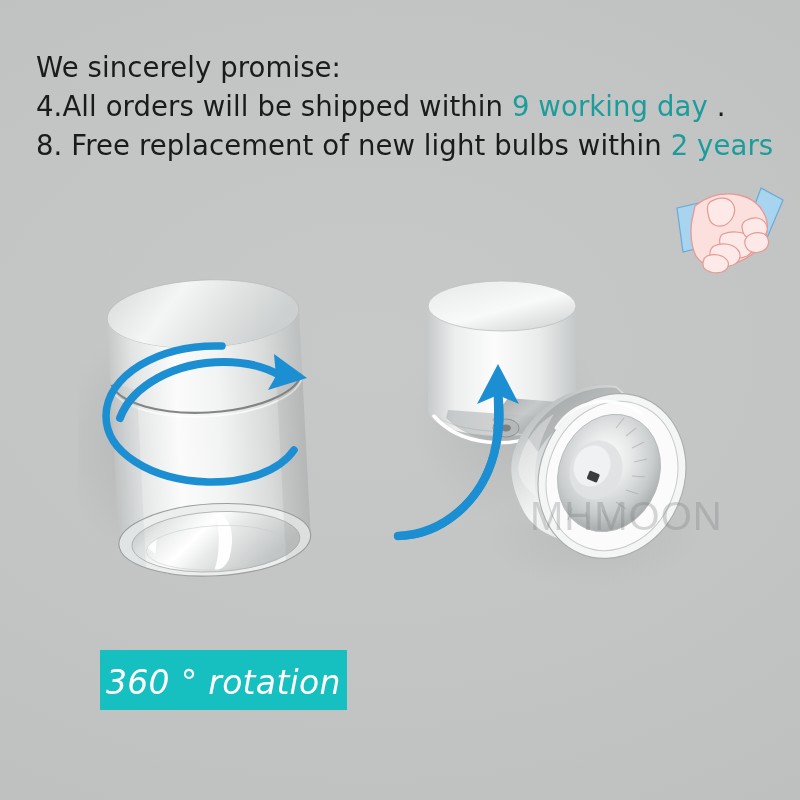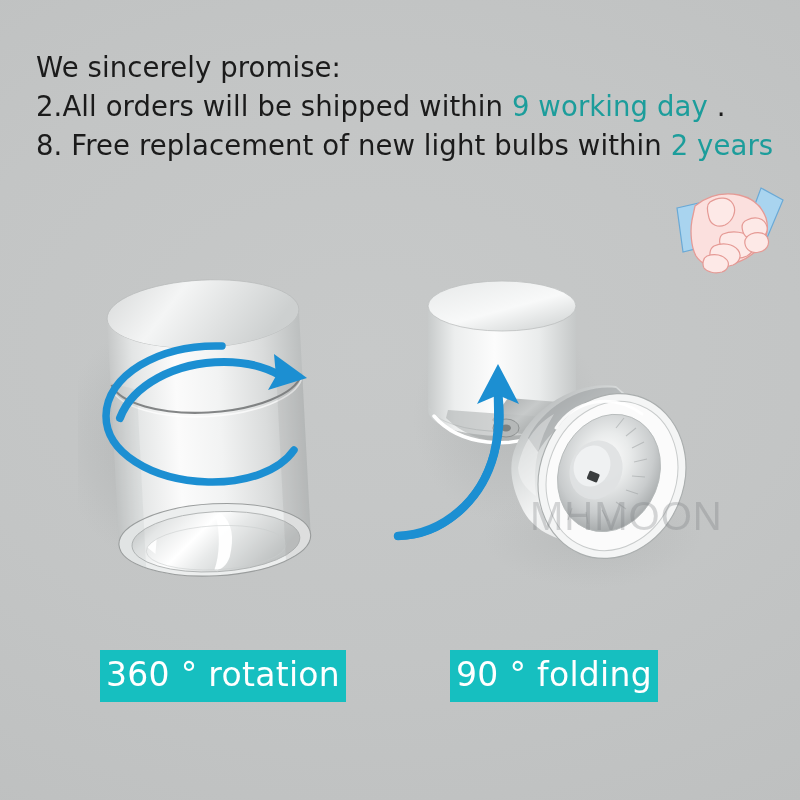--- a/index.html
+++ b/index.html
@@ -50,23 +50,24 @@
   .lamp-left  { left: 78px;  top: 268px; width: 260px; height: 330px; }
   .lamp-right { left: 388px; top: 268px; width: 320px; height: 330px; }
 
   
   .badge {
     position: absolute;
     color: #ffffff;
     background: #16bfc0;
     font-size: 33px;
     line-height: 1;
-    padding: 8px 6px 11px 6px;
+    padding: 16px 6px 11px 6px;
     white-space: nowrap;
     letter-spacing: .3px;
+    font-style: italic;
   }
   .badge-left  { left: 100px; top: 650px; }
   .badge-right { left: 450px; top: 650px; }
 
   
   .watermark {
     position: absolute;
     left: 516px;
     top: 494px;
     font-size: 40px;
@@ -78,21 +79,21 @@
     margin-left: 14px;
   }
 </style>
 </head>
 <body>
 
 <div id="stage">
 
   <div class="promise">
     <span class="ln">We sincerely promise:</span>
-    <span class="ln"><span>2.All orders will be shipped within </span><span class="teal-txt">9 working day</span><span> .</span></span>
+    <span class="ln"><span>4.All orders will be shipped within </span><span class="teal-txt">9 working day</span><span> .</span></span>
     <span class="ln"><span>8. Free replacement of new light bulbs within </span><span class="teal-txt">2 years</span></span>
   </div>
 
   <svg class="handshake" viewBox="0 0 128 110">
 
     <path d="M14,32 L36,27 L44,70 L20,76 Z" fill="#a9d4ef" stroke="#6aa9d6" stroke-width="1.2"></path>
 
     <path d="M98,12 L120,24 L104,62 L84,50 Z" fill="#a9d4ef" stroke="#6aa9d6" stroke-width="1.2"></path>
 
     <path d="M32,30 C44,20 60,16 76,19 C90,22 99,31 103,42
@@ -297,15 +298,14 @@
     <g>
       <path d="M22,268 C64,268 104,236 118,186 C126,158 124,140 122,122" fill="none" stroke="#1c8fd2" stroke-width="8" stroke-linecap="round" transform="translate(-12,0) scale(1)"></path>
       <path d="M10,268 C56,266 94,232 106,186 C112,162 110,144 110,126" fill="none" stroke="#1c8fd2" stroke-width="8.5" stroke-linecap="round"></path>
       <path d="M110,96 L131,136 L110,127 L89,136 Z" fill="#1c8fd2"></path>
     </g>
   </svg>
 
   <div class="watermark">MHMOON</div>
 
   <div class="badge badge-left">360 ° rotation</div>
-  <div class="badge badge-right">90 ° folding</div>
 
 </div>
 
 </body></html>

